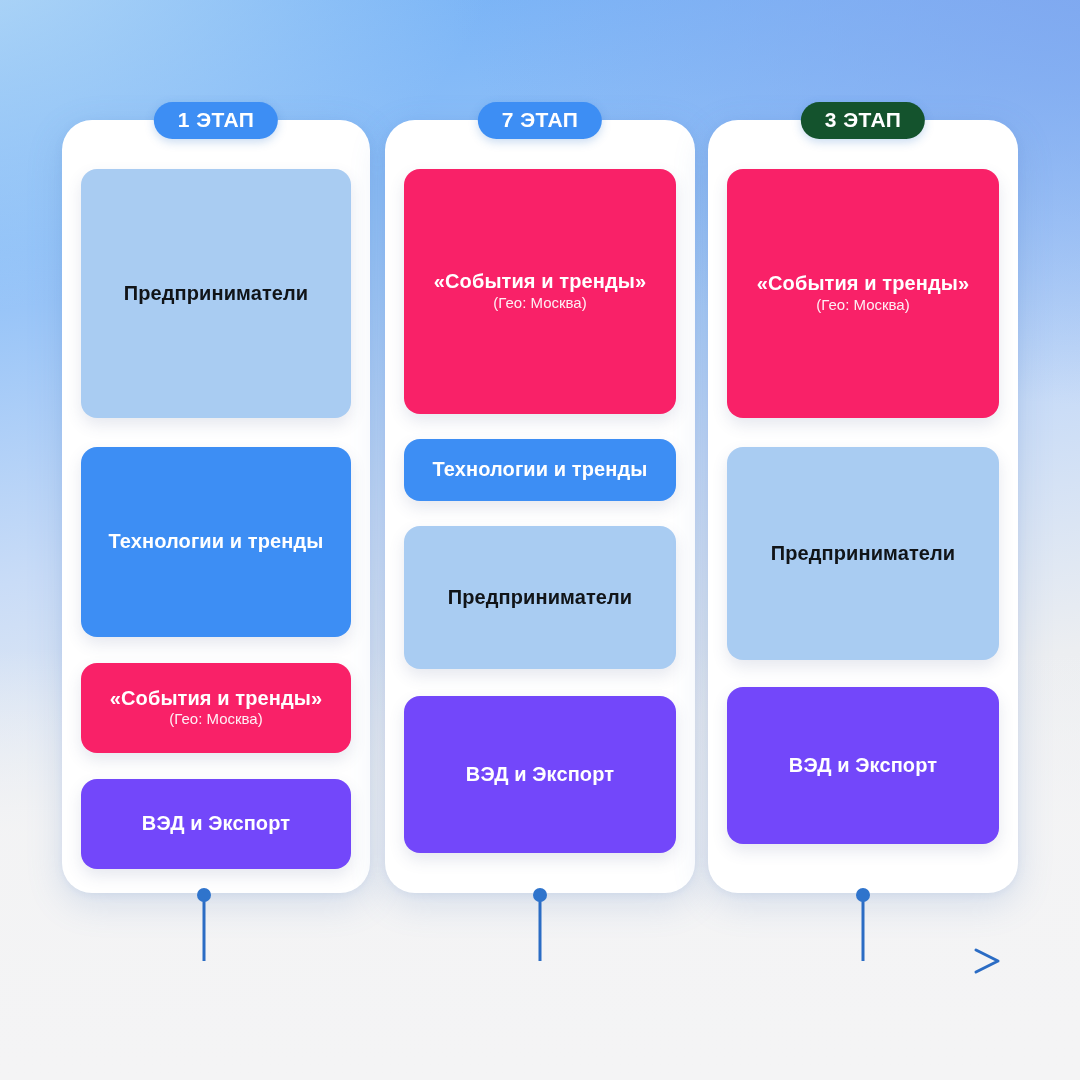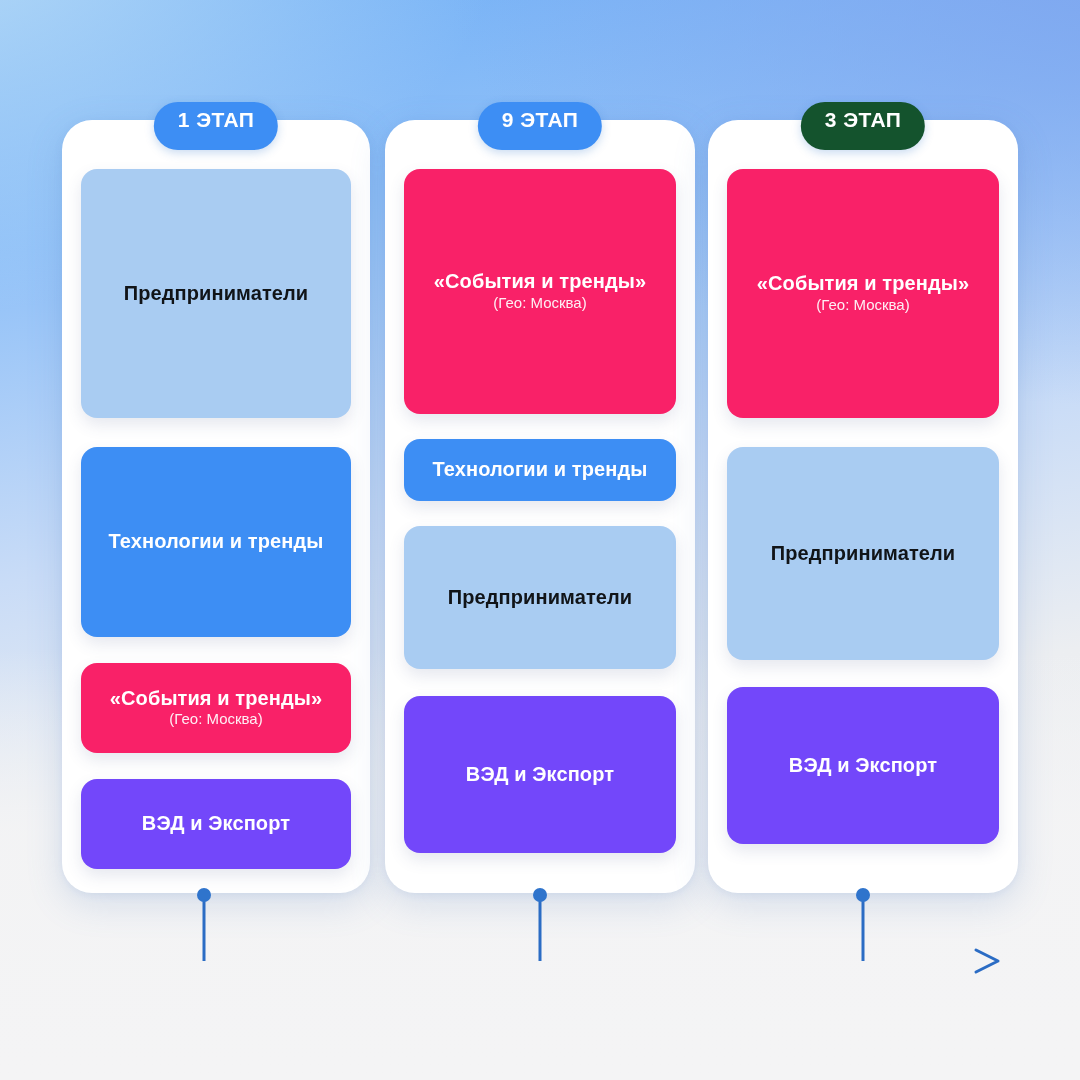--- a/index.html
+++ b/index.html
@@ -26,21 +26,21 @@
   .col{position:absolute;top:120px;height:773px;}
   .col.c1{left:62px;width:308px;}
   .col.c2{left:385px;width:310px;}
   .col.c3{left:708px;width:310px;}
 
   .panel{position:absolute;inset:0;background:#ffffff;border-radius:30px;
          box-shadow:0 10px 36px rgba(86,130,195,.20), 0 2px 8px rgba(86,130,195,.10);}
 
   .badge{position:absolute;top:-18px;left:50%;transform:translateX(-50%);
          background:#3d8ef4;color:#fff;border-radius:999px;
-         padding:7px 24px 20px;font-size:21px;font-weight:700;letter-spacing:.4px;
+         padding:7px 24px 9px;font-size:21px;font-weight:700;letter-spacing:.4px;
          white-space:nowrap;line-height:1;z-index:5;
          box-shadow:0 3px 10px rgba(40,110,200,.25);}
 
   .cards{position:absolute;left:19px;right:19px;top:49px;bottom:28px;
          display:flex;flex-direction:column;}
 
   .card{border-radius:16px;display:flex;flex-direction:column;
         align-items:center;justify-content:center;text-align:center;
         box-shadow:0 7px 16px rgba(60,80,130,.13);padding:6px 12px;
         box-sizing:border-box;flex:none;}
@@ -81,21 +81,21 @@
             <div class="s">(Гео: Москва)</div>
           </div>
           <div class="sp" style="height: 26px;"></div>
           <div class="card" style="background: rgb(115, 71, 250); color: rgb(255, 255, 255); height: 90px;">
             <div class="t">ВЭД и Экспорт</div>
           </div>
         </div>
       </div>
       <div class="col c2">
         <div class="panel"></div>
-        <div class="badge" style="background: rgb(61, 142, 244);">9 ЭТАП</div>
+        <div class="badge" style="background: rgb(61, 142, 244);">7 ЭТАП</div>
         <div class="cards">
           <div class="card" style="background: rgb(249, 33, 104); color: rgb(255, 255, 255); height: 245px;">
             <div class="t">«События и тренды»</div>
             <div class="s">(Гео: Москва)</div>
           </div>
           <div class="sp" style="height: 25px;"></div>
           <div class="card" style="background: rgb(61, 142, 244); color: rgb(255, 255, 255); height: 62px;">
             <div class="t">Технологии и тренды</div>
           </div>
           <div class="sp" style="height: 25px;"></div>

